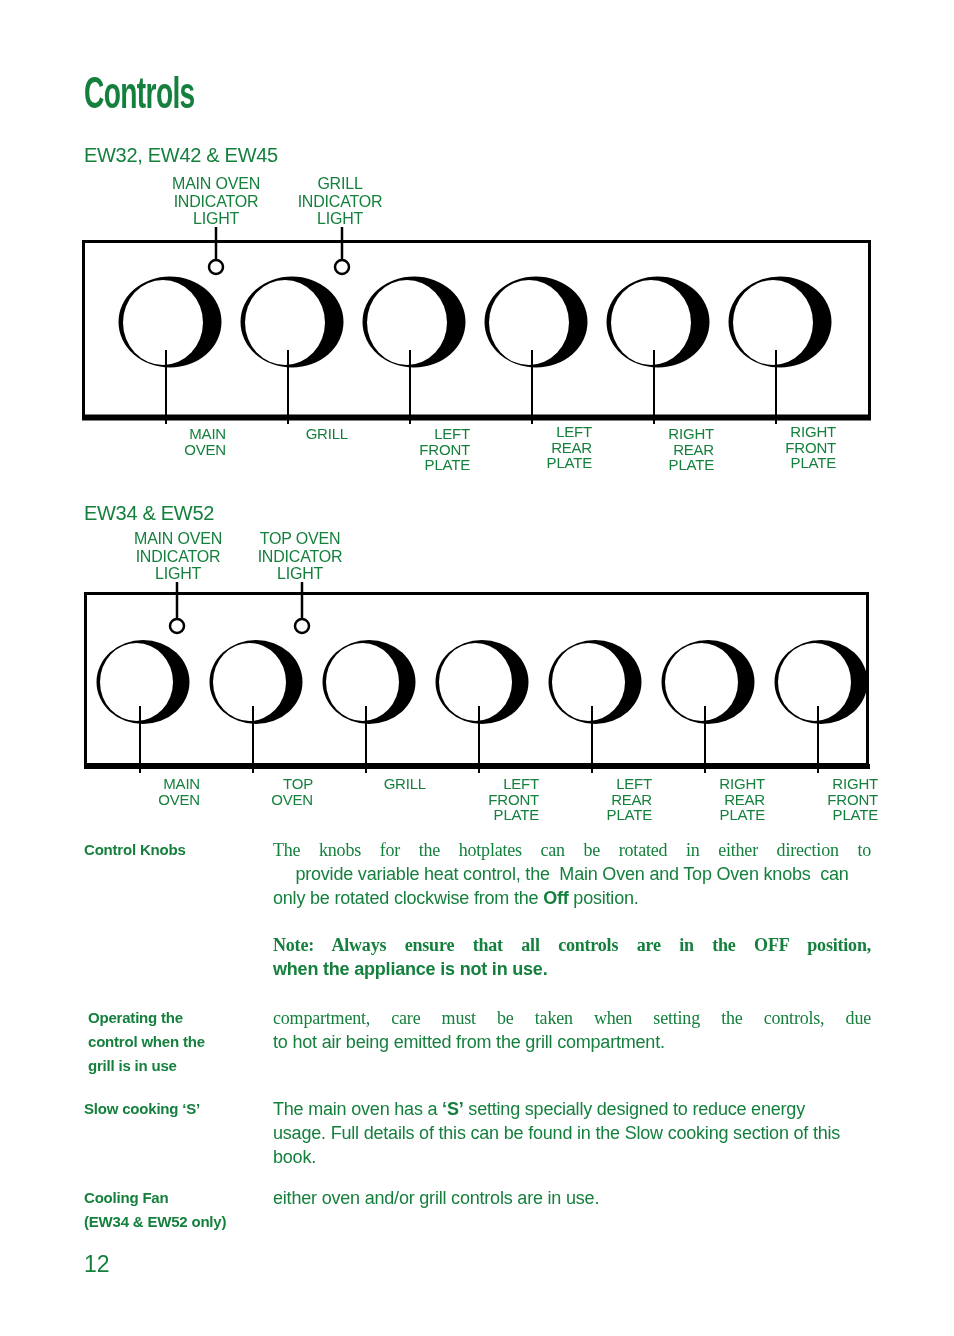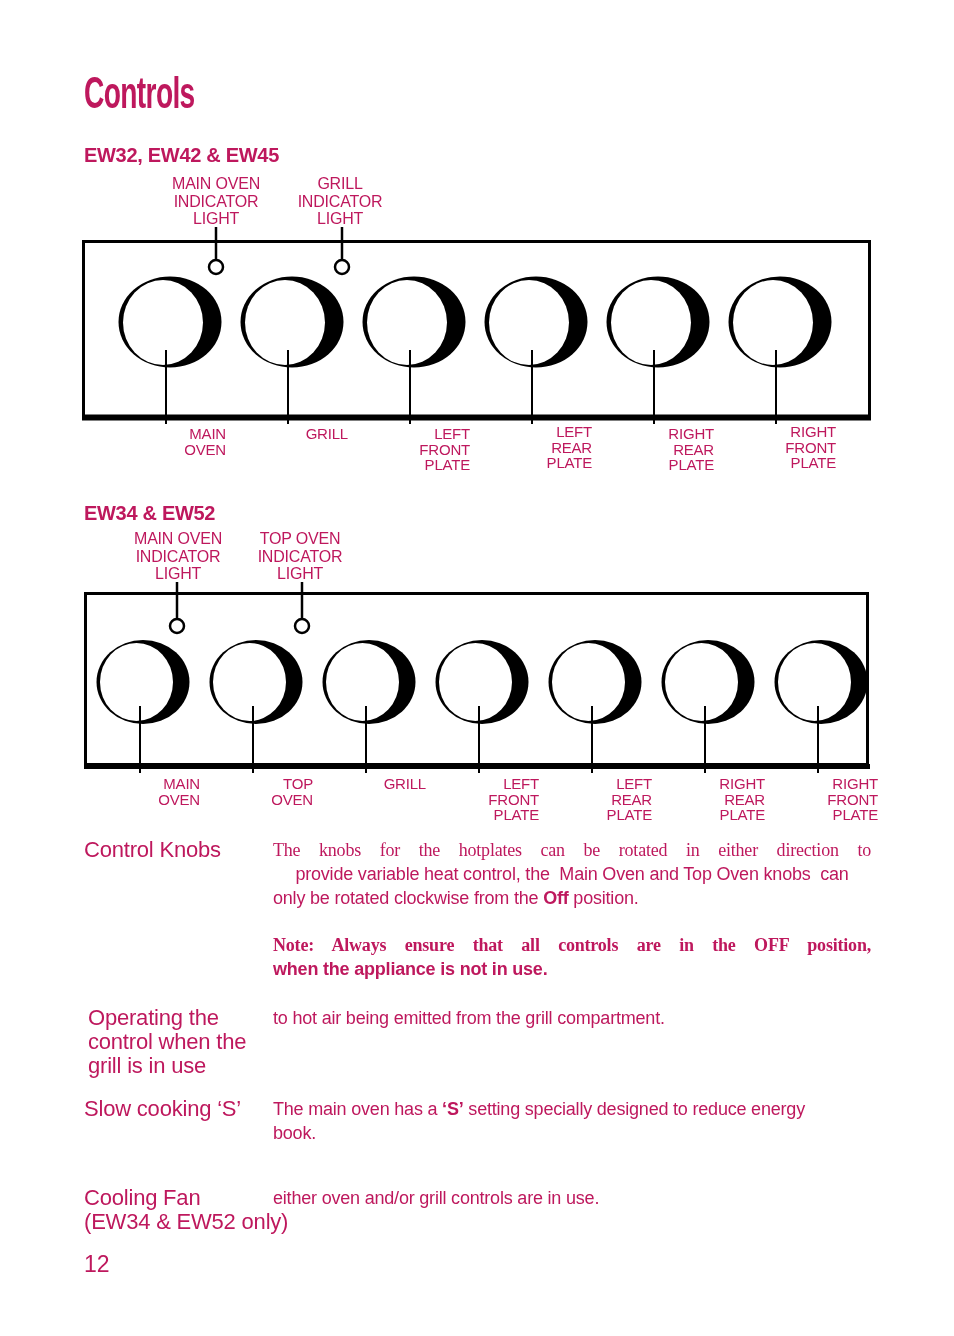--- a/index.html
+++ b/index.html
@@ -1,39 +1,39 @@
 <!DOCTYPE html>
 <html><head>
 <meta charset="utf-8">
 <style>
   html,body{margin:0;padding:0;background:#e8e8e8;}
   .page{
     position:relative;width:954px;height:1336px;margin:0 auto;
-    background:#ffffff;color:#be185d;
+    background:#ffffff;color:#15803d;
     font-family:"Liberation Sans", sans-serif;
     overflow:hidden;
   }
   .abs{position:absolute;}
   .title{
     font-size:44px;font-weight:bold;line-height:44px;letter-spacing:-1px;
     transform:scaleX(0.64);transform-origin:0 0;white-space:nowrap;
   }
   .model-heading{
-    font-size:20px;font-weight:bold;line-height:22px;letter-spacing:-0.3px;white-space:nowrap;
+    font-size:20px;font-weight:normal;line-height:22px;letter-spacing:-0.3px;white-space:nowrap;
   }
   .ind-label{
     font-size:16px;line-height:17.5px;text-align:center;white-space:pre-line;
     width:150px;letter-spacing:-0.2px;
   }
   .knob-label{
     font-size:15px;line-height:15.5px;text-align:right;white-space:pre-line;
     width:120px;letter-spacing:-0.2px;
   }
   .col-heading{
-    font-size:22px;font-weight:normal;line-height:24px;white-space:pre-line;letter-spacing:-0.2px;
+    font-size:15px;font-weight:bold;line-height:24px;white-space:pre-line;letter-spacing:-0.2px;
   }
   .body-line{
     font-size:18px;line-height:24px;width:598px;letter-spacing:-0.2px;
   }
   .just{text-align:justify;text-align-last:justify;font-family:Liberation Serif, serif;}
   .pre{white-space:pre;text-align:center;}
   .bold{font-weight:bold;}
   .page-num{font-size:23px;line-height:24px;}
   svg{display:block;}
 </style>
@@ -202,26 +202,28 @@
   </div>
   <div class="abs" style="left:273px;top:933px">
     <div class="body-line bold just">Note: Always ensure that all controls are in the OFF position,</div>
     <div class="body-line bold">when the appliance is not in use.</div>
   </div>
 
   <div class="abs col-heading" style="left:88px;top:1006px;width:185px">Operating the
 control when the
 grill is in use</div>
   <div class="abs" style="left:273px;top:1006px">
+    <div class="body-line just">compartment, care must be taken when setting the controls, due</div>
     <div class="body-line">to hot air being emitted from the grill compartment.</div>
   </div>
 
   <div class="abs col-heading" style="left:84px;top:1097px">Slow cooking ‘S’</div>
   <div class="abs" style="left:273px;top:1097px">
     <div class="body-line"><span>The main oven has a </span><span class="bold">‘S’</span><span> setting specially designed to reduce energy</span></div>
+    <div class="body-line">usage. Full details of this can be found in the Slow cooking section of this</div>
     <div class="body-line">book.</div>
   </div>
 
   <div class="abs col-heading" style="left:84px;top:1186px">Cooling Fan
 (EW34 &amp; EW52 only)</div>
   <div class="abs" style="left:273px;top:1186px">
     <div class="body-line">either oven and/or grill controls are in use.</div>
   </div>
 
   <div class="abs page-num" style="left:84px;top:1252px">12</div>

